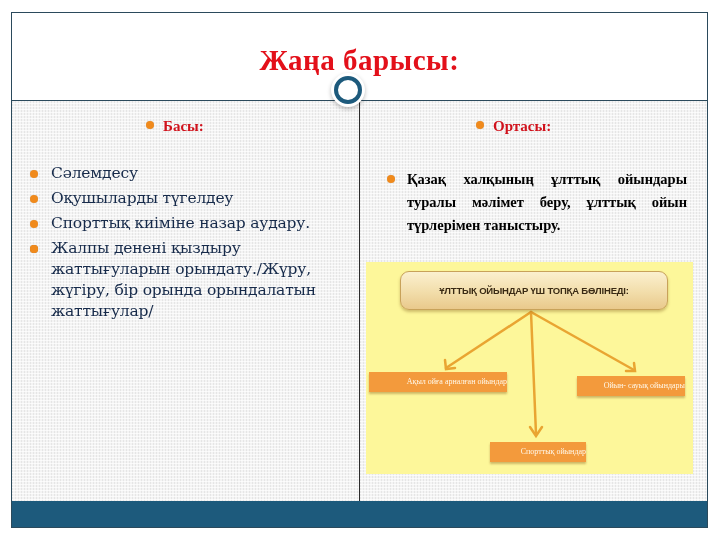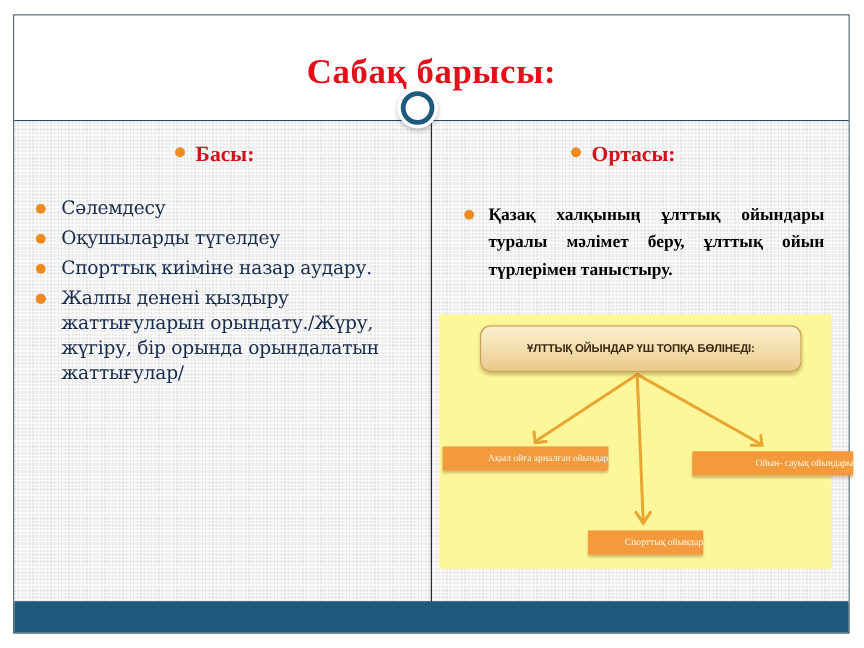--- a/index.html
+++ b/index.html
@@ -13,21 +13,21 @@
     background-image:
       repeating-linear-gradient(0deg, rgba(255,255,255,0.7) 0 1px, transparent 1px 3px),
       repeating-linear-gradient(90deg, rgba(220,220,220,0.6) 0 1px, transparent 1px 3px);
   }
   .vline { position:absolute; left:347px; top:88px; width:1px; height:402px; background:#2b2b2b; }
   .footer { position:absolute; left:0; bottom:0; width:100%; height:26px; background:#1d5a7c; }
   .ring { position:absolute; left:331px; top:73px; width:34px; height:34px; border-radius:50%; background:#fff; box-shadow:0 2px 4px rgba(0,0,0,0.25); }
   .ring::after { content:""; position:absolute; left:3px; top:3px; width:20px; height:20px; border:4px solid #1d5a7c; border-radius:50%; background:#fff; }
 
   .dot { display:inline-block; width:8px; height:8px; border-radius:50%; background:#f08a1c; vertical-align:middle; box-shadow:0 0 1px rgba(0,0,0,0.2); }
-  .col-head { position:absolute; font-weight:bold; color:#d0121c; font-size:18px; font-family:"Liberation Serif", serif; }
+  .col-head { position:absolute; font-weight:bold; color:#d0121c; font-size:15px; font-family:"Liberation Serif", serif; }
   .col-head .dot { margin-right:9px; position:relative; top:-3px; }
 
   .left-list { position:absolute; left:22px; top:163px; width:320px; margin:0; padding:0; list-style:none; }
   .left-list li { position:relative; padding-left:29px; color:#162a4a; font-size:15.5px; line-height:21px; margin-bottom:4px; font-family:"DejaVu Serif", serif; letter-spacing:-0.2px; }
   .left-list li .dot { position:absolute; left:8px; top:7px; }
 
   .right-item { position:absolute; left:387px; top:168px; width:300px; color:#000000; font-weight:bold; font-size:14.5px; line-height:23px; text-align:justify; font-family:"Liberation Serif", serif; padding-left:20px; box-sizing:border-box; }
   .right-item .dot { position:absolute; left:0; top:7px; }
 
   .diagram { position:absolute; left:366px; top:262px; width:327px; height:212px; background:#fdf79a; }
@@ -35,21 +35,21 @@
      background:linear-gradient(180deg,#fbf0cf 0%,#f2ddaa 55%,#e9c98c 100%); box-shadow:0 2px 3px rgba(120,80,20,0.35);
      text-align:center; line-height:37px; font-size:9.5px; font-weight:bold; color:#3a2a14; font-family:"Liberation Sans", sans-serif; letter-spacing:-0.2px; }
   .diag-box { position:absolute; background:#f39a3c; color:#fff8ea; font-size:8px; text-align:right; line-height:20px; box-shadow:0 2px 2px rgba(120,70,10,0.35); font-family:"Liberation Serif", serif; }
   .diagram svg { position:absolute; left:0; top:0; }
 </style>
 </head>
 <body>
 
 <div class="frame">
   <div class="title-area">
-    <div class="title">Сабақ барысы:</div>
+    <div class="title">Жаңа барысы:</div>
   </div>
   <div class="divider"></div>
   <div class="content"></div>
   <div class="vline"></div>
   <div class="footer"></div>
 </div>
 
 <div class="ring"></div>
 
 <div class="col-head" style="left:146px; top:118px;">
@@ -80,14 +80,14 @@
       <polyline points="79,98 80,107 89,106"></polyline>
       <line x1="165" y1="50" x2="170" y2="172"></line>
       <polyline points="164,165 170,174 176,165"></polyline>
       <line x1="165" y1="50" x2="268" y2="108"></line>
       <polyline points="260,109 269,109 268,101"></polyline>
     </g>
   </svg>
   <div class="diag-head">ҰЛТТЫҚ ОЙЫНДАР ҮШ ТОПҚА БӨЛІНЕДІ:</div>
   <div class="diag-box" style="left:3px; top:110px; width:138px;">Ақыл ойға арналған ойындар</div>
   <div class="diag-box" style="left:124px; top:180px; width:96px;">Спорттық ойындар</div>
-  <div class="diag-box" style="left:211px; top:114px; width:134px;">Ойын- сауық ойындары</div>
+  <div class="diag-box" style="left:211px; top:114px; width:108px;">Ойын- сауық ойындары</div>
 </div>
 
 </body></html>

